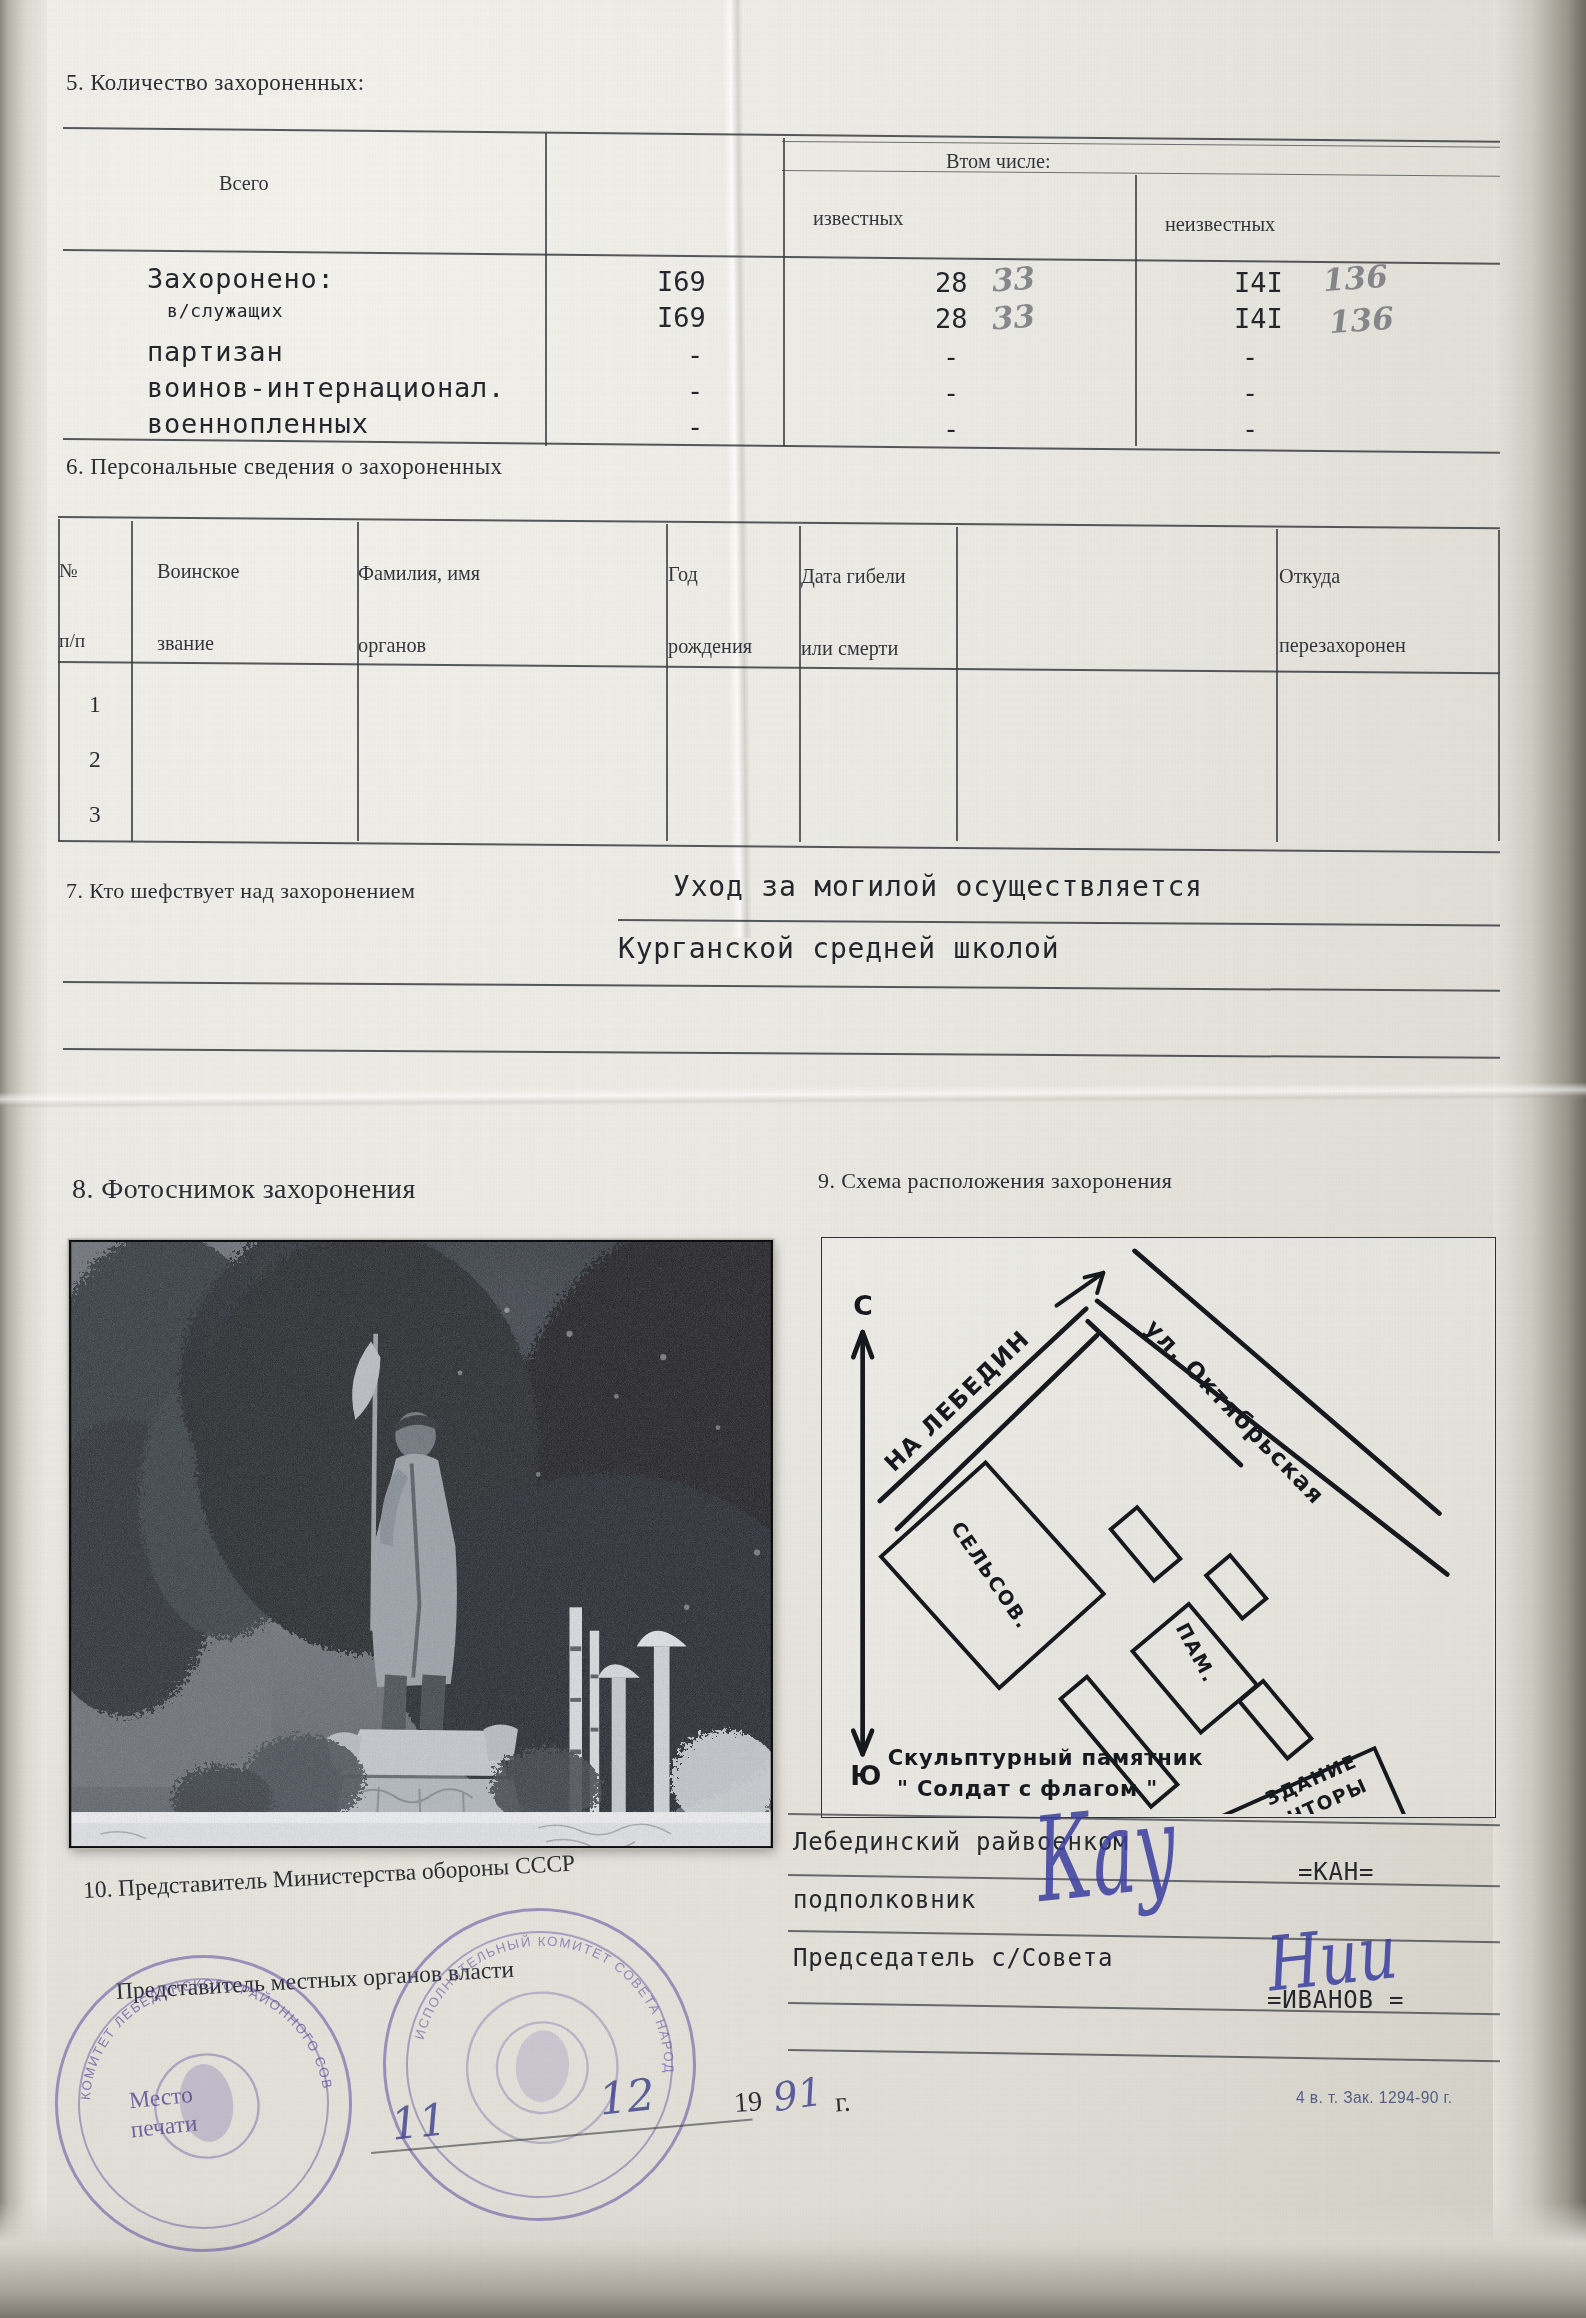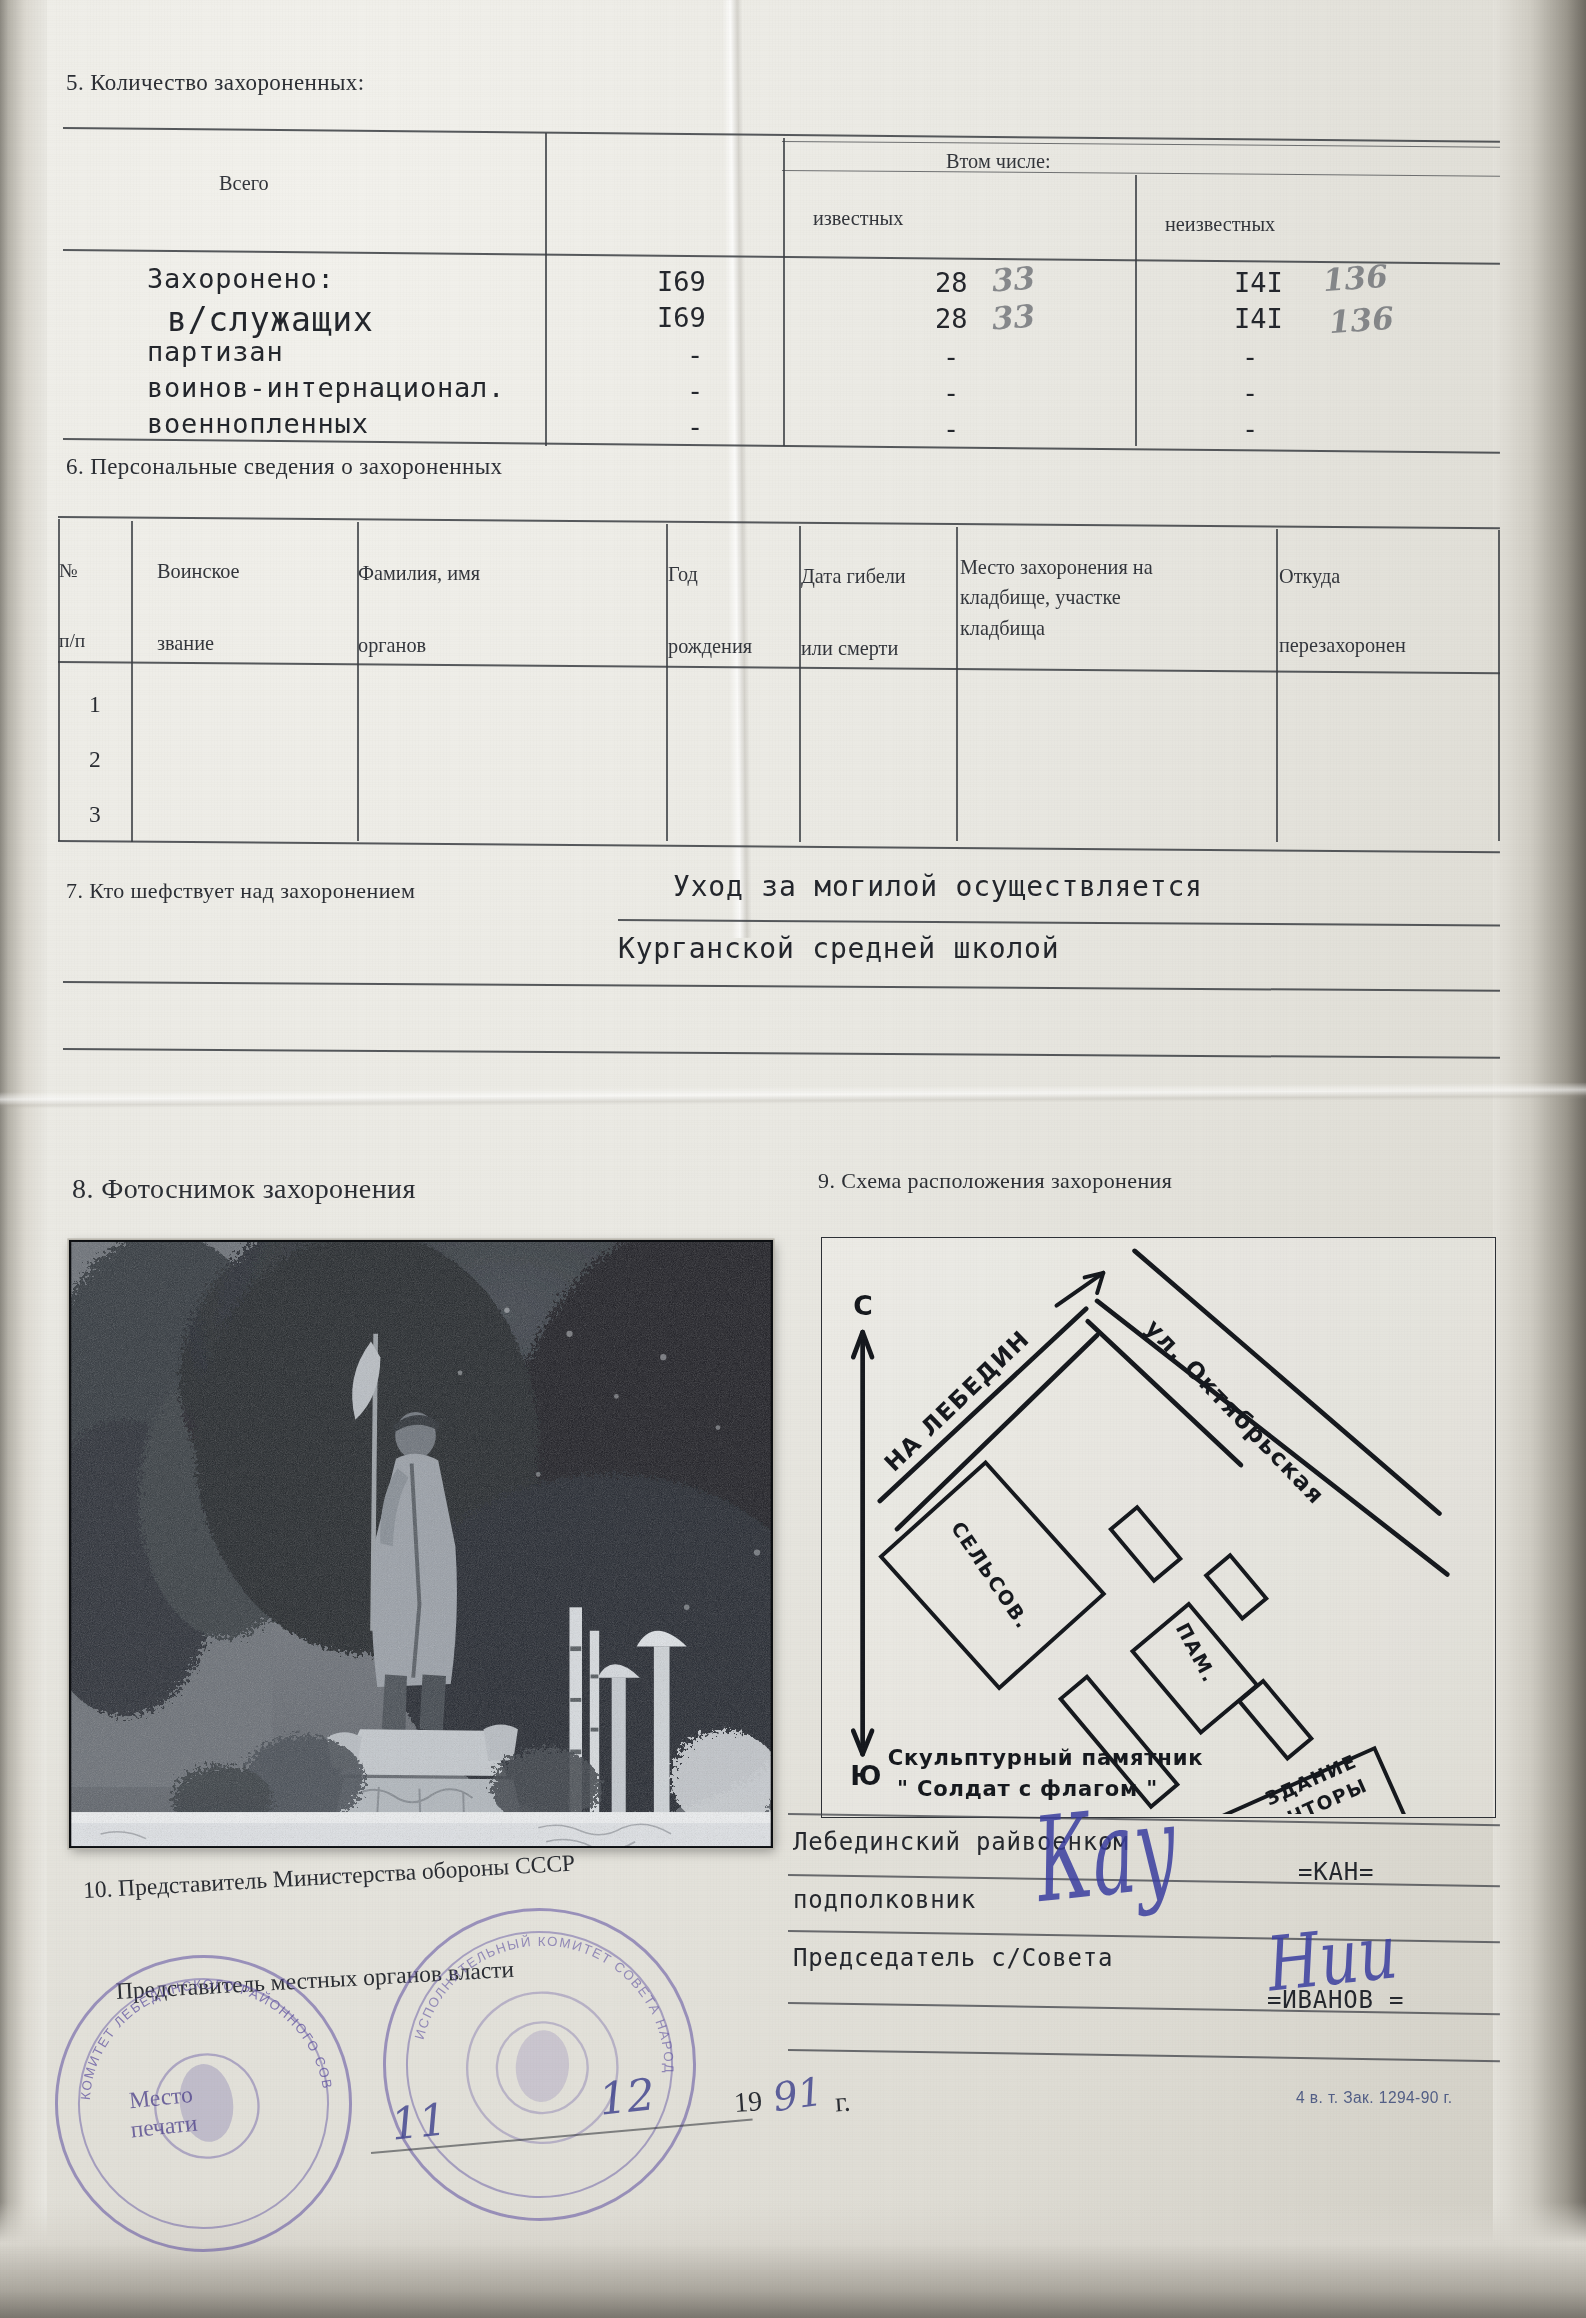--- a/index.html
+++ b/index.html
@@ -141,21 +141,21 @@
     <div class="vline" style="left:545px;top:133px;height:313px;"></div>
     <div class="vline" style="left:783px;top:138px;height:308px;"></div>
     <div class="vline" style="left:1135px;top:175px;height:271px;"></div>
 
     <div class="cellhead prn" style="left:219px;top:164px;width:258px;">Всего</div>
     <div class="cellhead prn" style="left:946px;top:142px;width:313px;">Втом числе:</div>
     <div class="cellhead prn" style="left:813px;top:199px;width:297px;">известных</div>
     <div class="cellhead prn" style="left:1165px;top:205px;width:313px;">неизвестных</div>
 
     <div class="typ" style="position:absolute;left:147px;top:263px;font-size:27px;letter-spacing:0.8px;">Захоронено:</div>
-    <div class="typ" style="position:absolute;left:167px;top:300px;font-size:33px;letter-spacing:0.8px;">в/служащих</div>
+    <div class="typ" style="position:absolute;left:167px;top:300px;font-size:18px;letter-spacing:0.8px;">в/служащих</div>
     <div class="typ" style="position:absolute;left:147px;top:336px;font-size:27px;letter-spacing:0.8px;">партизан</div>
     <div class="typ" style="position:absolute;left:147px;top:372px;font-size:27px;letter-spacing:0.8px;">воинов-интернационал.</div>
     <div class="typ" style="position:absolute;left:147px;top:408px;font-size:27px;letter-spacing:0.8px;">военнопленных</div>
 
     <div class="typ" style="position:absolute;left:657px;top:266px;font-size:27px;">I69</div>
     <div class="typ" style="position:absolute;left:657px;top:302px;font-size:27px;">I69</div>
     <div class="typ" style="position:absolute;left:687px;top:339px;font-size:27px;">-</div>
     <div class="typ" style="position:absolute;left:687px;top:375px;font-size:27px;">-</div>
     <div class="typ" style="position:absolute;left:687px;top:411px;font-size:27px;">-</div>
 
@@ -205,25 +205,20 @@
       <div>Фамилия, имя</div>
       <div style="margin-top:33px;">органов</div>
     </div>
     <div class="cellhead prn" style="left:668px;top:555px;width:130px;">
       <div>Год</div>
       <div style="margin-top:33px;">рождения</div>
     </div>
     <div class="cellhead prn" style="left:801px;top:557px;width:153px;">
       <div>Дата гибели</div>
       <div style="margin-top:33px;">или смерти</div>
-    </div>
-    <div class="cellhead prn" style="left:960px;top:552px;width:313px;line-height:1.5;">
-      <div>Место захоронения на</div>
-      <div>кладбище, участке</div>
-      <div>кладбища</div>
     </div>
     <div class="cellhead prn" style="left:1279px;top:557px;width:212px;">
       <div>Откуда</div>
       <div style="margin-top:30px;">перезахоронен</div>
     </div>
 
     <div class="prn" style="position:absolute;left:89px;top:691px;font-size:23.5px;">1</div>
     <div class="prn" style="position:absolute;left:89px;top:746px;font-size:23.5px;">2</div>
     <div class="prn" style="position:absolute;left:89px;top:801px;font-size:23.5px;">3</div>
 

